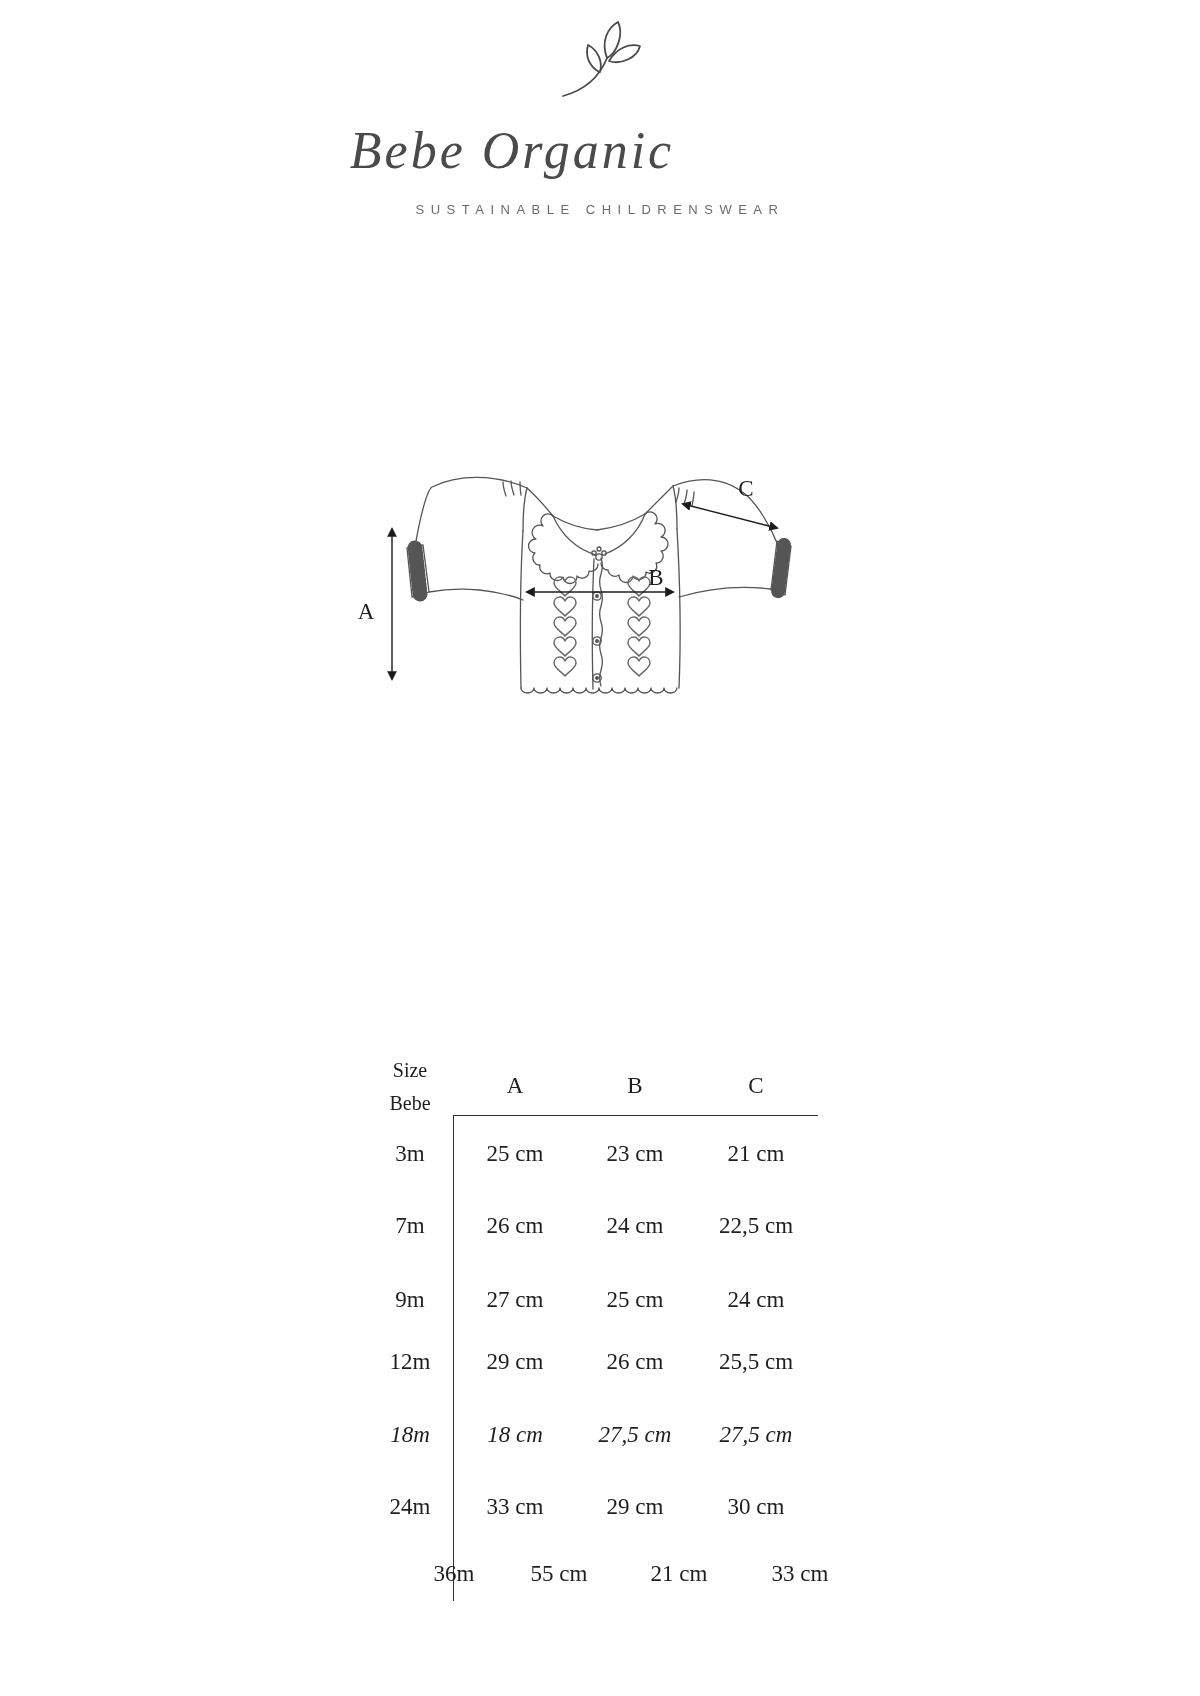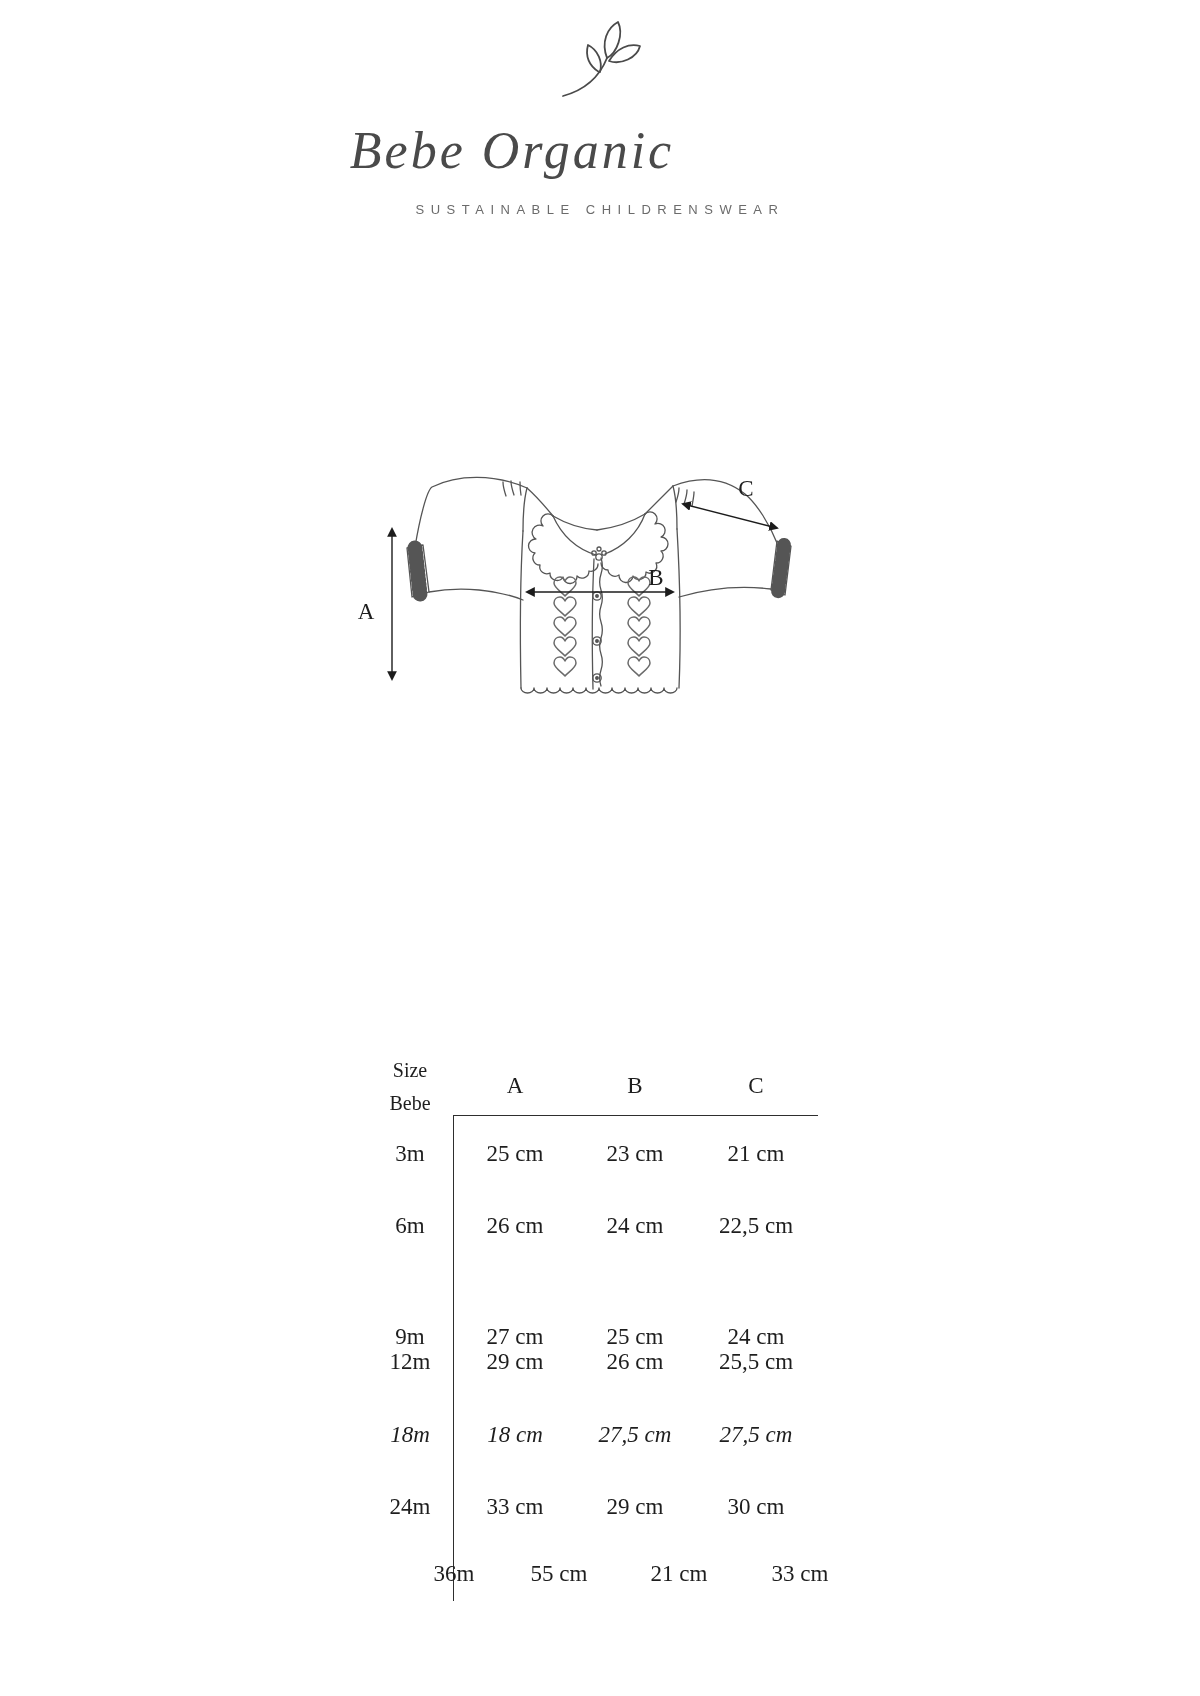--- a/index.html
+++ b/index.html
@@ -141,26 +141,26 @@
     <div class="rule-h"></div>
     <div class="rule-v"></div>
 
     <div class="trow" style="top:1136px;">
       <span class="c0">3m</span>
       <span class="c1">25 cm</span>
       <span class="c2">23 cm</span>
       <span class="c3">21 cm</span>
     </div>
     <div class="trow" style="top:1208px;">
-      <span class="c0">6m</span>
+      <span class="c0">7m</span>
       <span class="c1">26 cm</span>
       <span class="c2">24 cm</span>
       <span class="c3">22,5 cm</span>
     </div>
-    <div class="trow" style="top:1282px;margin-top:37px;">
+    <div class="trow" style="top:1282px;">
       <span class="c0">9m</span>
       <span class="c1">27 cm</span>
       <span class="c2">25 cm</span>
       <span class="c3">24 cm</span>
     </div>
     <div class="trow" style="top:1344px;padding-left:35px;">
       <span class="c0">12m</span>
       <span class="c1">29 cm</span>
       <span class="c2">26 cm</span>
       <span class="c3">25,5 cm</span>

